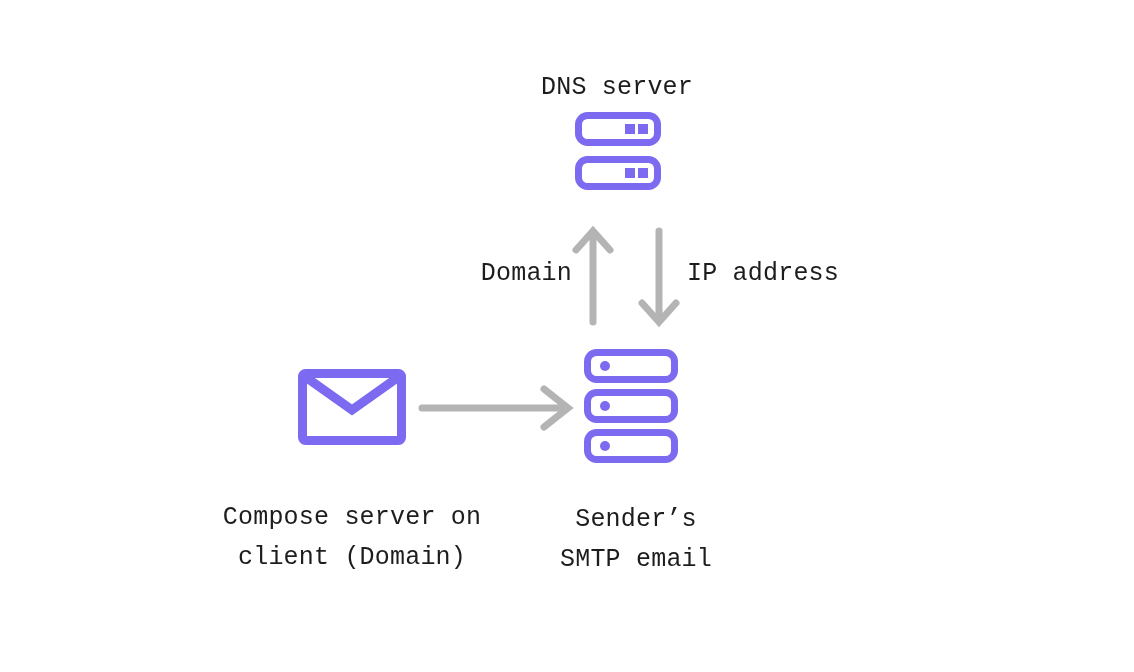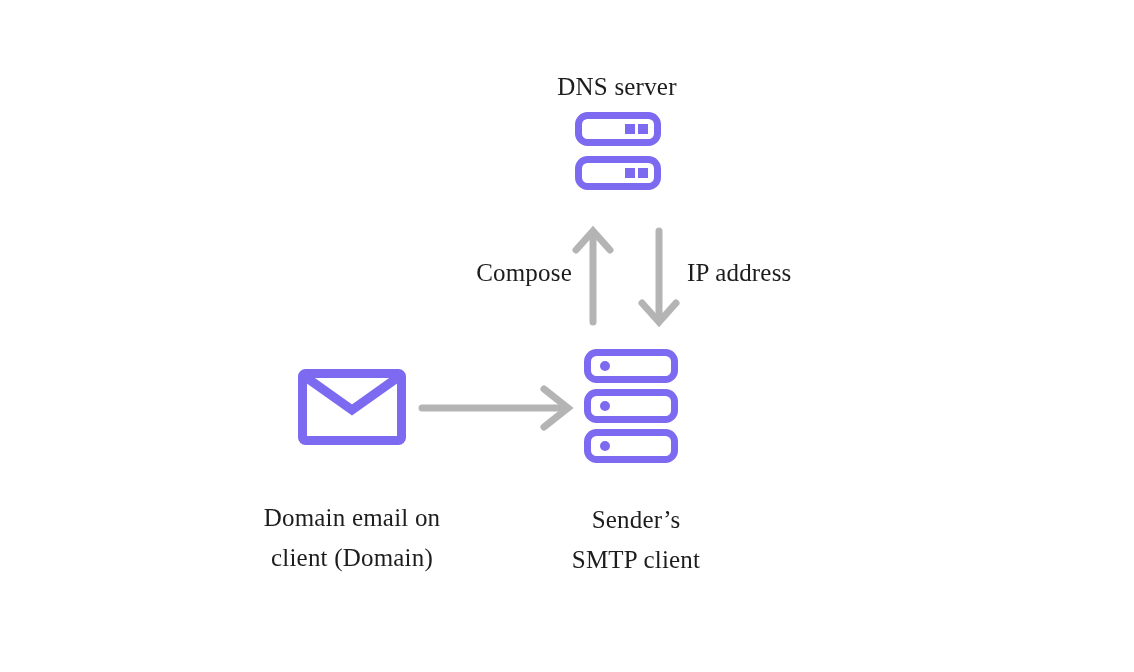--- a/index.html
+++ b/index.html
@@ -9,21 +9,21 @@
     --background: #FFFFFF;
   }
   * { margin: 0; padding: 0; box-sizing: border-box; }
   html, body { background: var(--background); }
   .canvas {
     position: relative;
     width: 1134px;
     height: 672px;
     background: var(--background);
     overflow: hidden;
-    font-family: Liberation Serif, serif;
+    font-family: Liberation Mono, monospace;
   }
   .label {
     position: absolute;
     font-size: 25px;
     color: var(--text-dark);
     white-space: nowrap;
     letter-spacing: 0.2px;
   }
   .center-x { transform: translateX(-50%); }
   .right-align { transform: translateX(-100%); }
@@ -65,21 +65,21 @@
   <svg class="icon" id="arrow-up" width="44" height="102" viewBox="0 0 44 102" aria-hidden="true">
     <line class="stroke-gray" x1="22" y1="12" x2="22" y2="98" stroke-width="7" stroke-linecap="round"></line>
     <polyline class="stroke-gray" points="5,26 22,7 39,26" stroke-width="7" stroke-linecap="round" stroke-linejoin="miter"></polyline>
   </svg>
 
   <svg class="icon" id="arrow-down" width="44" height="102" viewBox="0 0 44 102" aria-hidden="true">
     <line class="stroke-gray" x1="22" y1="4" x2="22" y2="90" stroke-width="7" stroke-linecap="round"></line>
     <polyline class="stroke-gray" points="5,76 22,95 39,76" stroke-width="7" stroke-linecap="round" stroke-linejoin="miter"></polyline>
   </svg>
 
-  <div class="label right-align" id="domain-label">Compose</div>
+  <div class="label right-align" id="domain-label">Domain</div>
 
   <div class="label" id="ip-label">IP address</div>
 
   <svg class="icon" id="envelope-icon" width="108" height="76" viewBox="0 0 108 76" aria-hidden="true">
     <rect class="stroke-purple" x="4.5" y="4.5" width="99" height="67" rx="3" stroke-width="9"></rect>
     <path class="stroke-purple" d="M 9 9 L 54 41 L 99 9" stroke-width="9" stroke-linejoin="miter" stroke-linecap="butt"></path>
   </svg>
 
   <svg class="icon" id="arrow-right" width="158" height="46" viewBox="0 0 158 46" aria-hidden="true">
     <line class="stroke-gray" x1="5" y1="23" x2="148" y2="23" stroke-width="7" stroke-linecap="round"></line>
@@ -89,22 +89,22 @@
   <svg class="icon" id="smtp-icon" width="94" height="114" viewBox="0 0 94 114" aria-hidden="true">
     <rect class="stroke-purple" x="3.5" y="3.5" width="87" height="27" rx="9" stroke-width="7"></rect>
     <rect class="stroke-purple" x="3.5" y="43.5" width="87" height="27" rx="9" stroke-width="7"></rect>
     <rect class="stroke-purple" x="3.5" y="83.5" width="87" height="27" rx="9" stroke-width="7"></rect>
     <circle class="fill-purple" cx="21" cy="17" r="5"></circle>
     <circle class="fill-purple" cx="21" cy="57" r="5"></circle>
     <circle class="fill-purple" cx="21" cy="97" r="5"></circle>
   </svg>
 
   <div class="label center-x two-line" id="client-label">
-    <div>Domain email on</div>
+    <div>Compose server on</div>
     <div>client (Domain)</div>
   </div>
 
   <div class="label center-x two-line" id="smtp-label">
     <div>Sender’s</div>
-    <div>SMTP client</div>
+    <div>SMTP email</div>
   </div>
 
 </div>
 
 </body></html>

